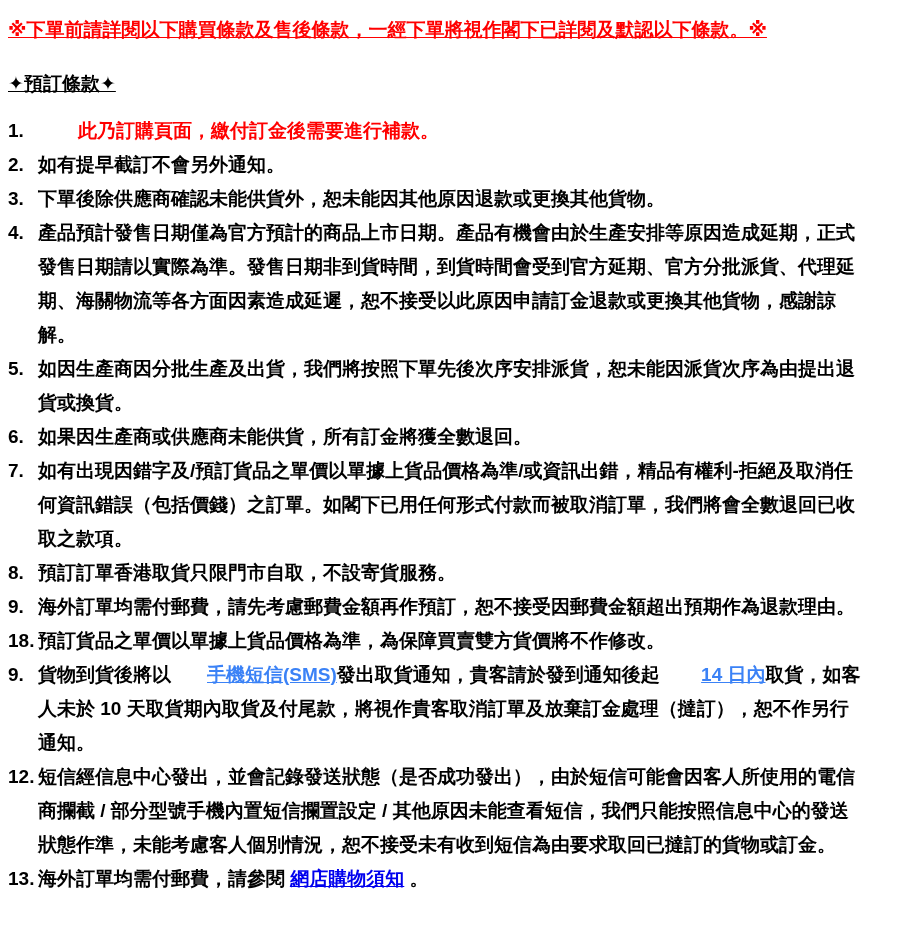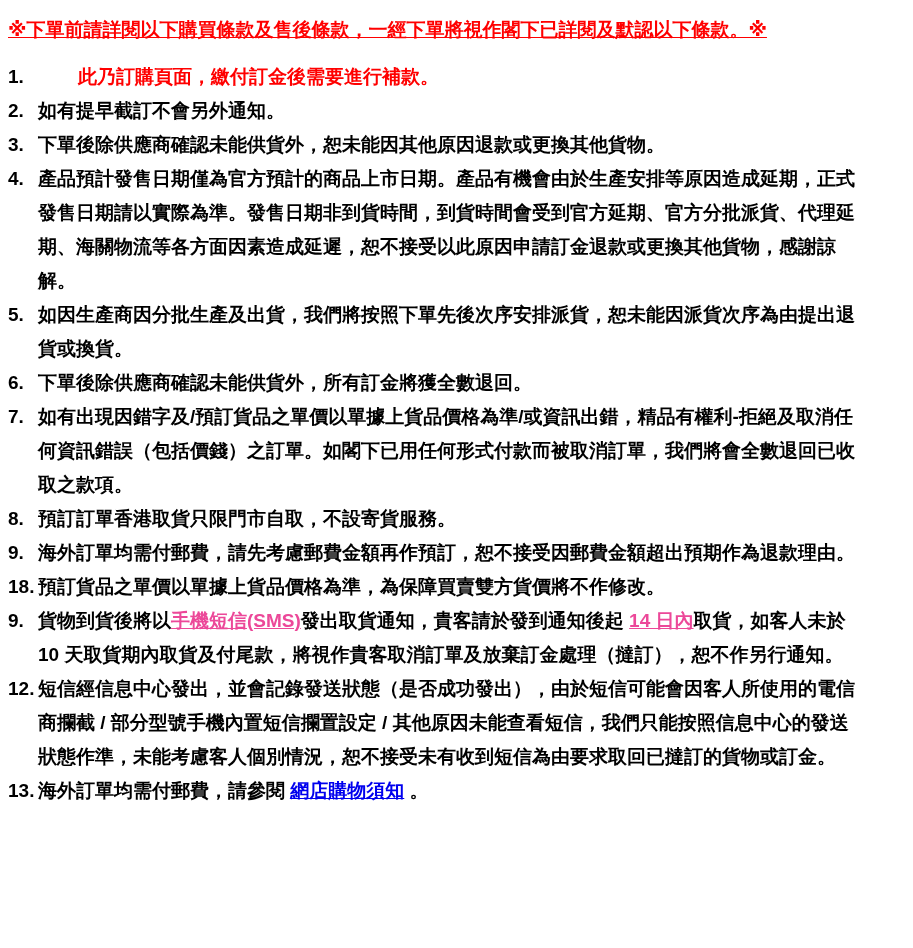--- a/index.html
+++ b/index.html
@@ -44,29 +44,30 @@
   .term .num {
     width: 30px;
     flex-shrink: 0;
   }
   .term .content {
     flex: 1;
     word-break: break-word;
   }
   .seg-normal { color: #000000; }
   .seg-red { color: #ff0000; margin-left: 40px; }
-  .seg-red-u { color: #ec4899; text-decoration: underline; }
+  .seg-red-u { color: #3b82f6; text-decoration: underline; margin-left: 36px; }
   .seg-link { color: #0000ee; text-decoration: underline; cursor: pointer; }
 </style>
 </head>
 <body>
 
 <div class="page">
   <p class="notice">※下單前請詳閱以下購買條款及售後條款，一經下單將視作閣下已詳閱及默認以下條款。※</p>
 
+  <p class="section-title">✦預訂條款✦</p>
 
   <ol class="terms">
       <li class="term">
         <span class="num">1.</span>
         <span class="content"><span class="seg-red">此乃訂購頁面，繳付訂金後需要進行補款。</span></span>
       </li>
       <li class="term">
         <span class="num">2.</span>
         <span class="content"><span class="seg-normal">如有提早截訂不會另外通知。</span></span>
       </li>
@@ -77,21 +78,21 @@
       <li class="term">
         <span class="num">4.</span>
         <span class="content"><span class="seg-normal">產品預計發售日期僅為官方預計的商品上市日期。產品有機會由於生產安排等原因造成延期，正式發售日期請以實際為準。發售日期非到貨時間，到貨時間會受到官方延期、官方分批派貨、代理延期、海關物流等各方面因素造成延遲，恕不接受以此原因申請訂金退款或更換其他貨物，感謝諒解。</span></span>
       </li>
       <li class="term">
         <span class="num">5.</span>
         <span class="content"><span class="seg-normal">如因生產商因分批生產及出貨，我們將按照下單先後次序安排派貨，恕未能因派貨次序為由提出退貨或換貨。</span></span>
       </li>
       <li class="term">
         <span class="num">6.</span>
-        <span class="content"><span class="seg-normal">下單後除供應商確認未能供貨外，所有訂金將獲全數退回。</span></span>
+        <span class="content"><span class="seg-normal">如果因生產商或供應商未能供貨，所有訂金將獲全數退回。</span></span>
       </li>
       <li class="term">
         <span class="num">7.</span>
         <span class="content"><span class="seg-normal">如有出現因錯字及/預訂貨品之單價以單據上貨品價格為準/或資訊出錯，精品有權利-拒絕及取消任何資訊錯誤（包括價錢）之訂單。如閣下已用任何形式付款而被取消訂單，我們將會全數退回已收取之款項。</span></span>
       </li>
       <li class="term">
         <span class="num">8.</span>
         <span class="content"><span class="seg-normal">預訂訂單香港取貨只限門市自取，不設寄貨服務。</span></span>
       </li>
       <li class="term">

